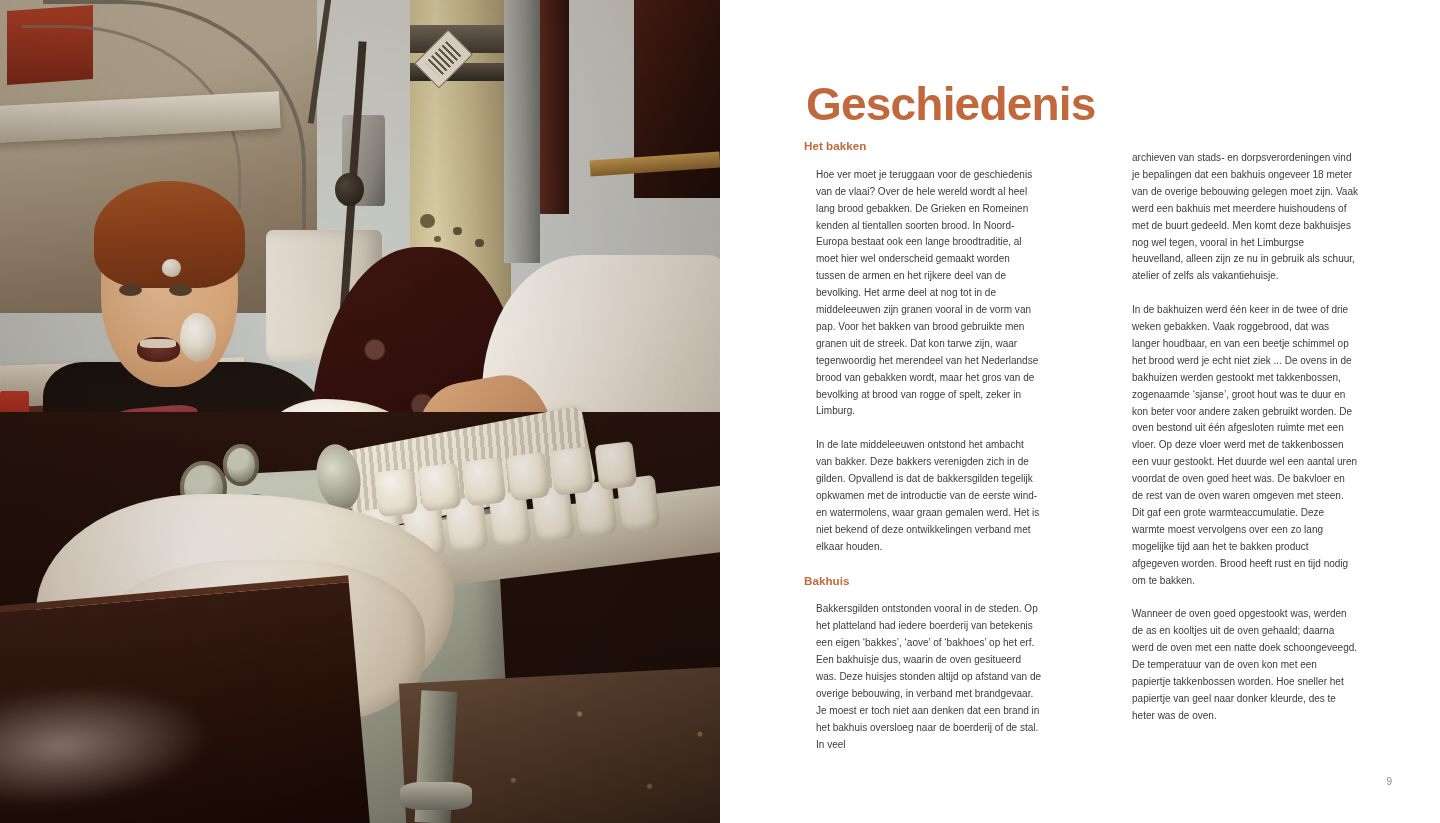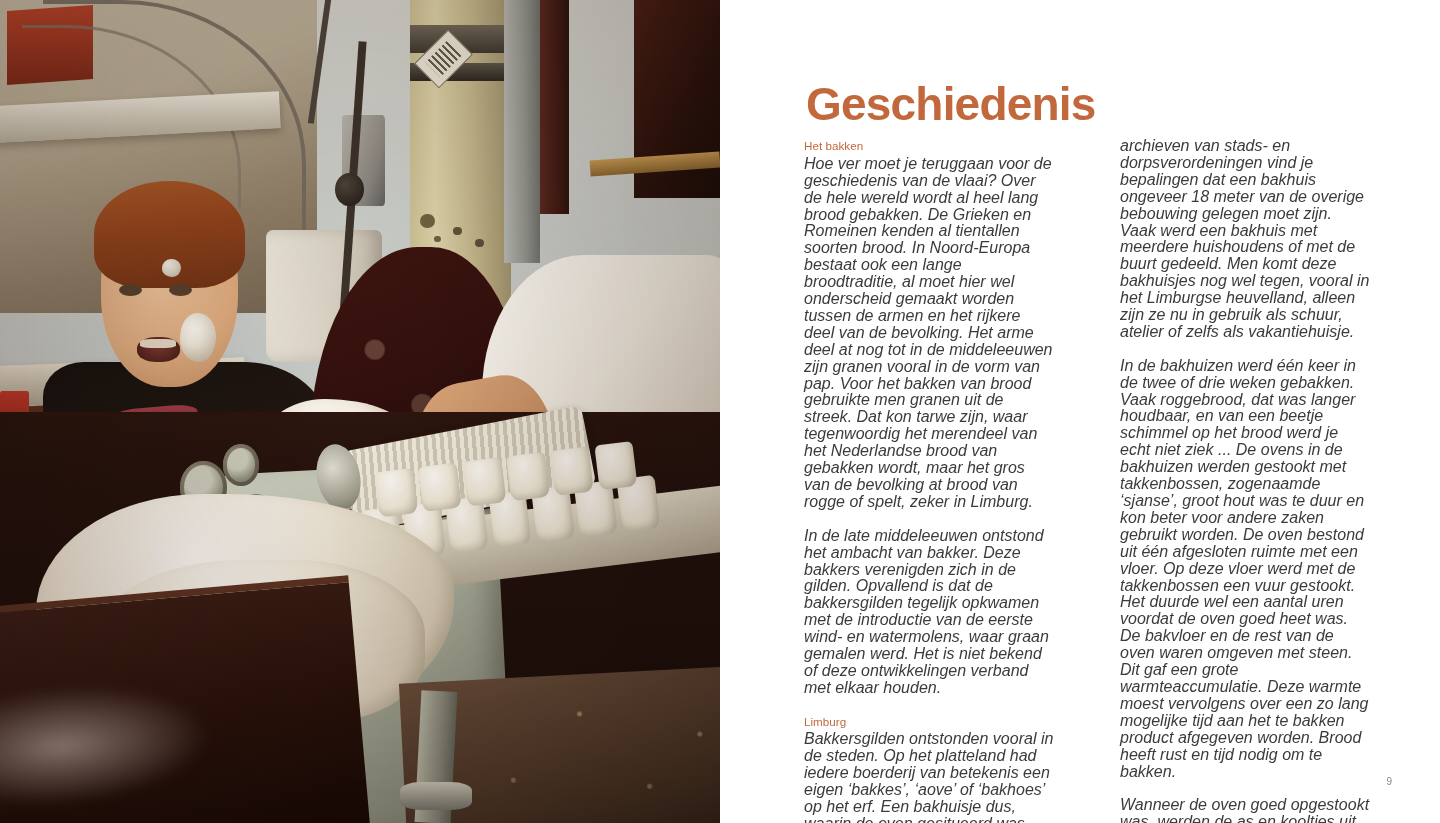--- a/index.html
+++ b/index.html
@@ -538,34 +538,33 @@
     display: flex;
     gap: 66px;
   }
   .col {
     width: 250px;
   }
 
   h3.sub {
     margin: 0 0 1px 0;
     font-size: 11.6px;
-    font-weight: 400;
+    font-weight: 700;
     color: #C1693C;
     letter-spacing: 0.05px;
     line-height: 1.45;
   }
   p.body {
-    margin: 0;
-    font-size: 16px;
+    margin: 12px;
+    font-size: 10px;
     line-height: 16.9px;
     color: #3b3b3d;
     letter-spacing: 0.01px;
     text-align: left;
     hyphens: none;
-    font-style: italic;
   }
   p.body + p.body { margin-top: 16.9px; }
   h3.sub.spaced { margin-top: 16.9px; }
 
   .page-number {
     position: absolute;
     right: 48px;
     bottom: 36px;
     font-size: 10px;
     color: #8a8a8c;
@@ -679,21 +678,21 @@
   <div class="text-page">
 
     <h1 class="chapter-title">Geschiedenis</h1>
 
     <div class="columns">
 
       <div class="col">
         <h3 class="sub">Het bakken</h3>
         <p class="body">Hoe ver moet je teruggaan voor de geschiedenis van de vlaai? Over de hele wereld wordt al heel lang brood gebakken. De Grieken en Romeinen kenden al tientallen soorten brood. In Noord-Europa bestaat ook een lange broodtraditie, al moet hier wel onderscheid gemaakt worden tussen de armen en het rijkere deel van de bevolking. Het arme deel at nog tot in de middeleeuwen zijn granen vooral in de vorm van pap. Voor het bakken van brood gebruikte men granen uit de streek. Dat kon tarwe zijn, waar tegenwoordig het merendeel van het Nederlandse brood van gebakken wordt, maar het gros van de bevolking at brood van rogge of spelt, zeker in Limburg.</p>
         <p class="body">In de late middeleeuwen ontstond het ambacht van bakker. Deze bakkers verenigden zich in de gilden. Opvallend is dat de bakkersgilden tegelijk opkwamen met de introductie van de eerste wind- en watermolens, waar graan gemalen werd. Het is niet bekend of deze ontwikkelingen verband met elkaar houden.</p>
-        <h3 class="sub spaced">Limburg</h3>
+        <h3 class="sub spaced">Bakhuis</h3>
         <p class="body">Bakkersgilden ontstonden vooral in de steden. Op het platteland had iedere boerderij van betekenis een eigen ‘bakkes’, ‘aove’ of ‘bakhoes’ op het erf. Een bakhuisje dus, waarin de oven gesitueerd was. Deze huisjes stonden altijd op afstand van de overige bebouwing, in verband met brandgevaar. Je moest er toch niet aan denken dat een brand in het bakhuis oversloeg naar de boerderij of de stal. In veel</p>
       </div>
 
       <div class="col">
         <p class="body">archieven van stads- en dorpsverordeningen vind je bepalingen dat een bakhuis ongeveer 18 meter van de overige bebouwing gelegen moet zijn. Vaak werd een bakhuis met meerdere huishoudens of met de buurt gedeeld. Men komt deze bakhuisjes nog wel tegen, vooral in het Limburgse heuvelland, alleen zijn ze nu in gebruik als schuur, atelier of zelfs als vakantiehuisje.</p>
         <p class="body">In de bakhuizen werd één keer in de twee of drie weken gebakken. Vaak roggebrood, dat was langer houdbaar, en van een beetje schimmel op het brood werd je echt niet ziek ... De ovens in de bakhuizen werden gestookt met takkenbossen, zogenaamde ‘sjanse’, groot hout was te duur en kon beter voor andere zaken gebruikt worden. De oven bestond uit één afgesloten ruimte met een vloer. Op deze vloer werd met de takkenbossen een vuur gestookt. Het duurde wel een aantal uren voordat de oven goed heet was. De bakvloer en de rest van de oven waren omgeven met steen. Dit gaf een grote warmteaccumulatie. Deze warmte moest vervolgens over een zo lang mogelijke tijd aan het te bakken product afgegeven worden. Brood heeft rust en tijd nodig om te bakken.</p>
         <p class="body">Wanneer de oven goed opgestookt was, werden de as en kooltjes uit de oven gehaald; daarna werd de oven met een natte doek schoongeveegd. De temperatuur van de oven kon met een papiertje takkenbossen worden. Hoe sneller het papiertje van geel naar donker kleurde, des te heter was de oven.</p>
       </div>
 
     </div>

